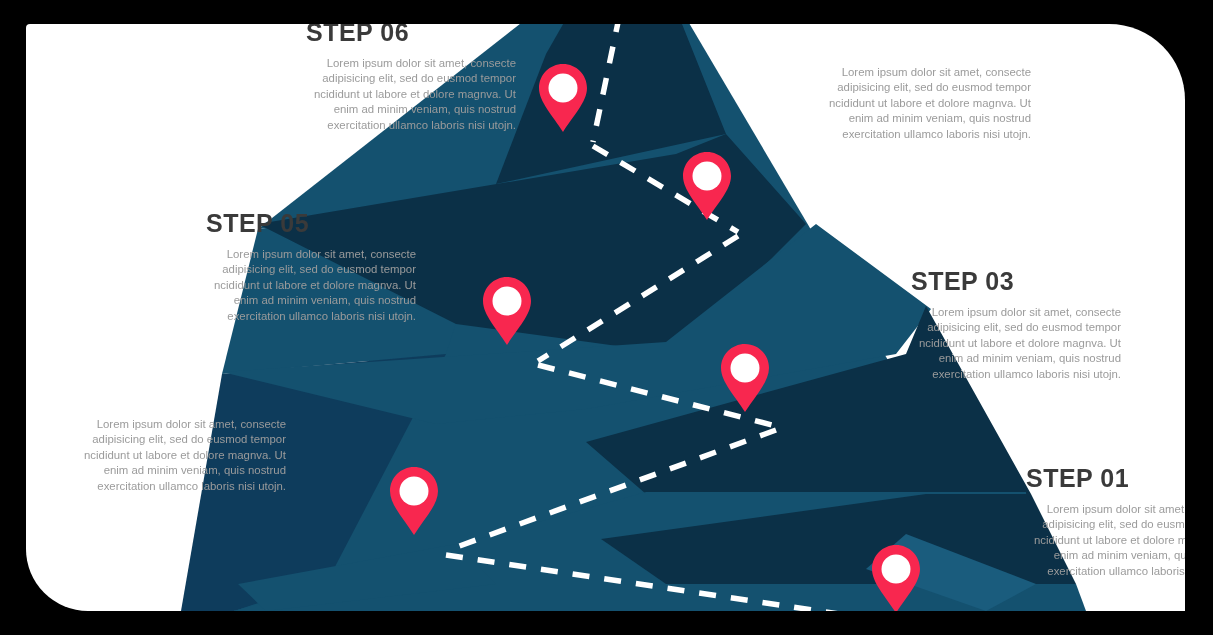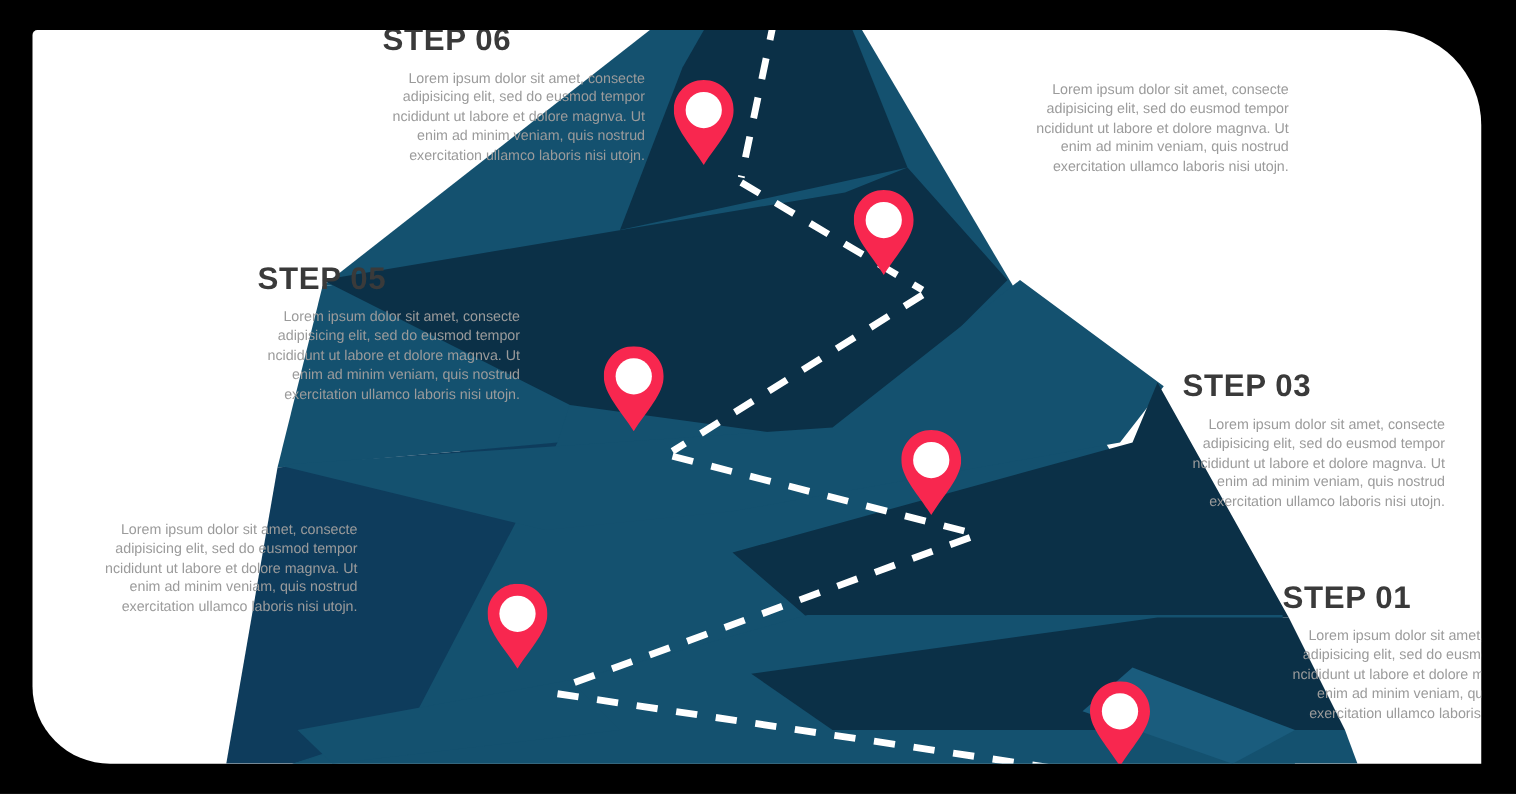--- a/index.html
+++ b/index.html
@@ -53,21 +53,21 @@
     line-height: 15.4px;
     color: #9b9b9b;
     margin: 0;
     text-align: right;
   }
 
   
   #step-06 { left: 280px; top: -6px;  }
   #step-05 { left: 795px; top: 41px;  }
   #step-04 { left: 180px; top: 185px; }
-  #step-03 { left: 920px; top: 243px; margin-top: 28px; }
+  #step-03 { left: 885px; top: 243px; }
   #step-02 { left: 50px;  top: 393px; }
   #step-01 { left: 1000px; top: 440px; }
 
   .pin {
     position: absolute;
     width: 0;
     height: 0;
   }
   .pin svg { position: absolute; left: -24px; top: -66px; display: block; }
 </style>

